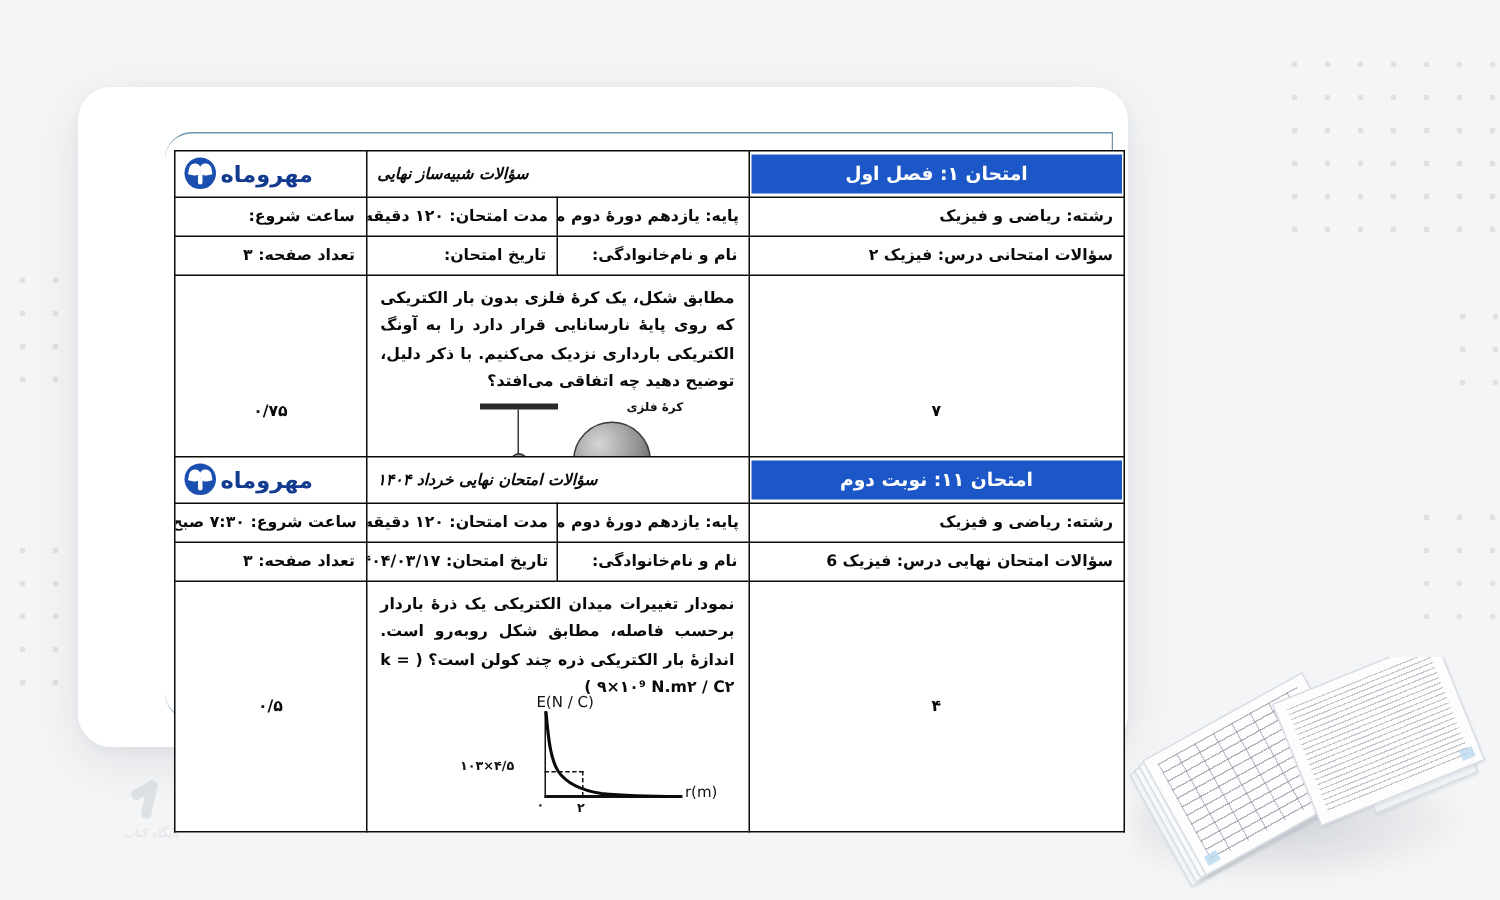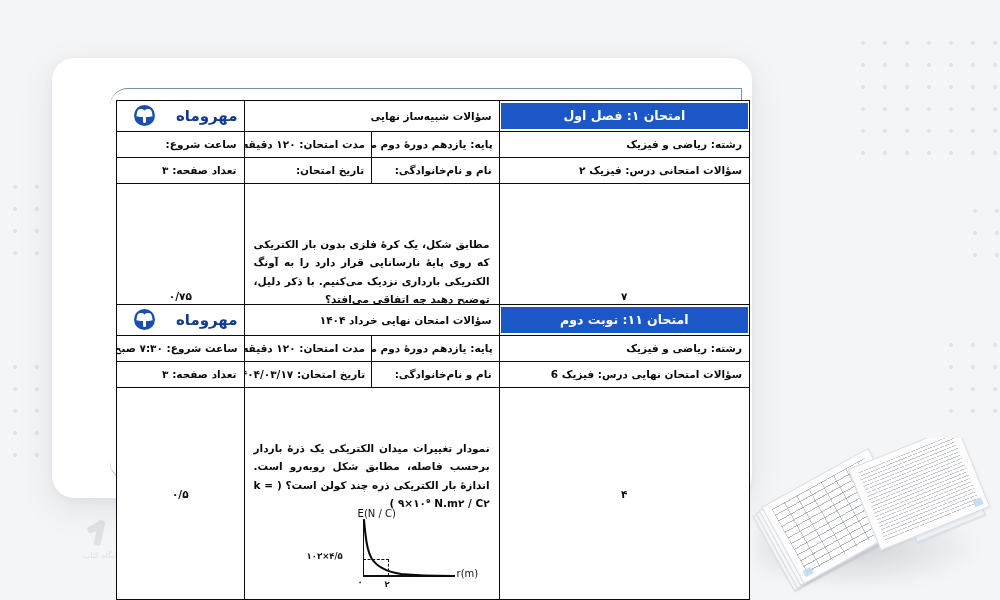--- a/index.html
+++ b/index.html
@@ -102,22 +102,22 @@
     line-height: 1.35;
     white-space: nowrap;
     overflow: hidden;
   }
 
   
   .logo-cell { width: 110px; padding: 0 !important; }
   .logo-box {
     display: flex;
     align-items: center;
-    justify-content: flex-start;
-    gap: 21px;
+    justify-content: flex-end;
+    gap: 3px;
     height: 100%;
     padding: 2px 6px;
   }
   .logo-text {
     font-size: 15px;
     font-weight: bold;
     color: #123a8f;
     letter-spacing: -0.5px;
   }
   .logo-mark {
@@ -153,42 +153,41 @@
     font-weight: bold;
     text-align: center;
     padding: 5px 4px;
     margin: 1.5px;
     height: calc(100% - 3px);
     display: flex;
     align-items: center;
     justify-content: center;
   }
 
-  .c-mid   { width: 220px; text-align: right; font-weight: bold; font-size: 11px; }
+  .c-mid   { width: 220px; text-align: left; font-weight: bold; font-size: 11px; font-style: italic; }
   .c-right { text-align: right; font-weight: bold; margin-left: 48px; }
   .c-sm    { width: 110px; }
   .c-md    { width: 110px; }
 
   
   .qnum { width: 26px; text-align: center; font-weight: bold; font-size: 11px; }
   .qscore { width: 58px; text-align: center; font-weight: bold; font-size: 11px; }
   .qbody {
     text-align: right;
     white-space: normal !important;
     padding: 6px 9px 6px 9px !important;
     vertical-align: top;
     position: relative;
   }
   .qtext {
     font-size: 10.5px;
     font-weight: bold;
     line-height: 1.75;
     color: #0a0a0a;
     text-align: justify;
-    margin-top: 45px;
   }
   .qrow-1 td { height: 100px; }
   .qrow-2 td { height: 84px; }
 
   
   .fig-sphere {
     position: relative;
     width: 190px;
     height: 92px;
     margin-top: 2px;

